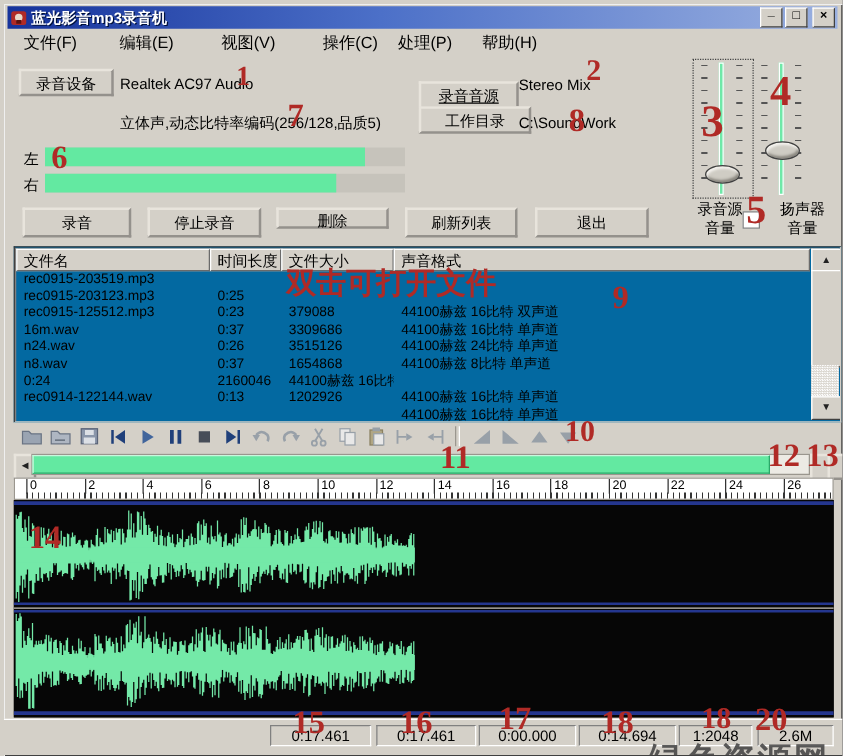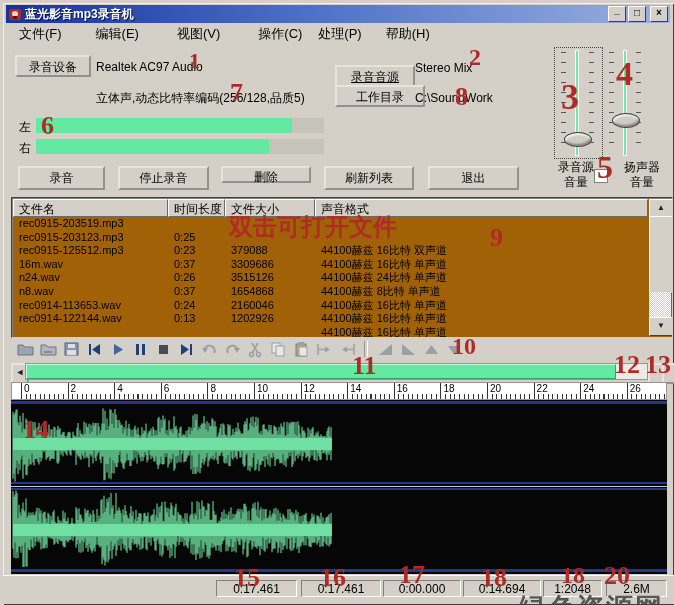--- a/index.html
+++ b/index.html
@@ -37,21 +37,21 @@
   
   .tickcol{position:absolute;width:5px;height:100px;
     background:repeating-linear-gradient(to bottom,#555 0 1px,transparent 1px 10px);}
   .vtrack{position:absolute;width:2px;height:104px;background:#6fe8a8;border:1px solid #fff;}
   .vthumb{position:absolute;width:26px;height:13px;background:#cfccc4;border:1px solid #404040;
     border-radius:50%;box-shadow:inset 1px 2px 2px #f4f2ee, inset -1px -2px 2px #8a877f;}
   #focus-box{position:absolute;left:551px;top:44px;width:47px;height:110px;border:1px dotted #444;}
   .slider-label{position:absolute;font-size:12px;line-height:15px;text-align:center;white-space:nowrap;}
   #mini-box{position:absolute;left:591px;top:166px;width:12px;height:12px;background:#fff;border:1px solid #808080;}
   
-  #filelist{position:absolute;left:8px;top:194px;width:660px;height:139px;background:#a16207;
+  #filelist{position:absolute;left:8px;top:194px;width:660px;height:139px;background:#0369a1;
     border:1px solid;border-color:#404040 #d4d0c8 #d4d0c8 #404040;box-shadow:inset 1px 1px 0 #808080;overflow:hidden;}
   #list-header{position:absolute;left:1px;top:1px;height:18px;width:635px;display:flex;}
   .hcell{background:#d4d0c8;border:1px solid;border-color:#fff #6a6a6a #6a6a6a #fff;
     font-size:12px;padding:1px 5px;box-sizing:border-box;white-space:nowrap;overflow:hidden;}
   #list-rows{position:absolute;left:1px;top:19px;width:635px;}
   .lrow{display:grid;grid-template-columns:155px 57px 90px auto;height:13.6px;font-size:11px;line-height:13.5px;}
   .lrow span{white-space:nowrap;overflow:hidden;padding-left:6px;}
   
   #list-vsb{position:absolute;right:1px;top:1px;width:22px;bottom:1px;background:#fff;}
   .sbbtn{position:absolute;left:0;width:22px;height:17px;background:#d4d0c8;border:1px solid;
@@ -203,21 +203,20 @@
           <span>3515126</span>
           <span>44100赫兹 24比特 单声道</span>
         </div>
         <div class="lrow">
           <span>n8.wav</span>
           <span>0:37</span>
           <span>1654868</span>
           <span>44100赫兹 8比特 单声道</span>
         </div>
         <div class="lrow">
-          <span>rec0914-113653.wav</span>
           <span>0:24</span>
           <span>2160046</span>
           <span>44100赫兹 16比特 单声道</span>
         </div>
         <div class="lrow">
           <span>rec0914-122144.wav</span>
           <span>0:13</span>
           <span>1202926</span>
           <span>44100赫兹 16比特 单声道</span>
         </div>

